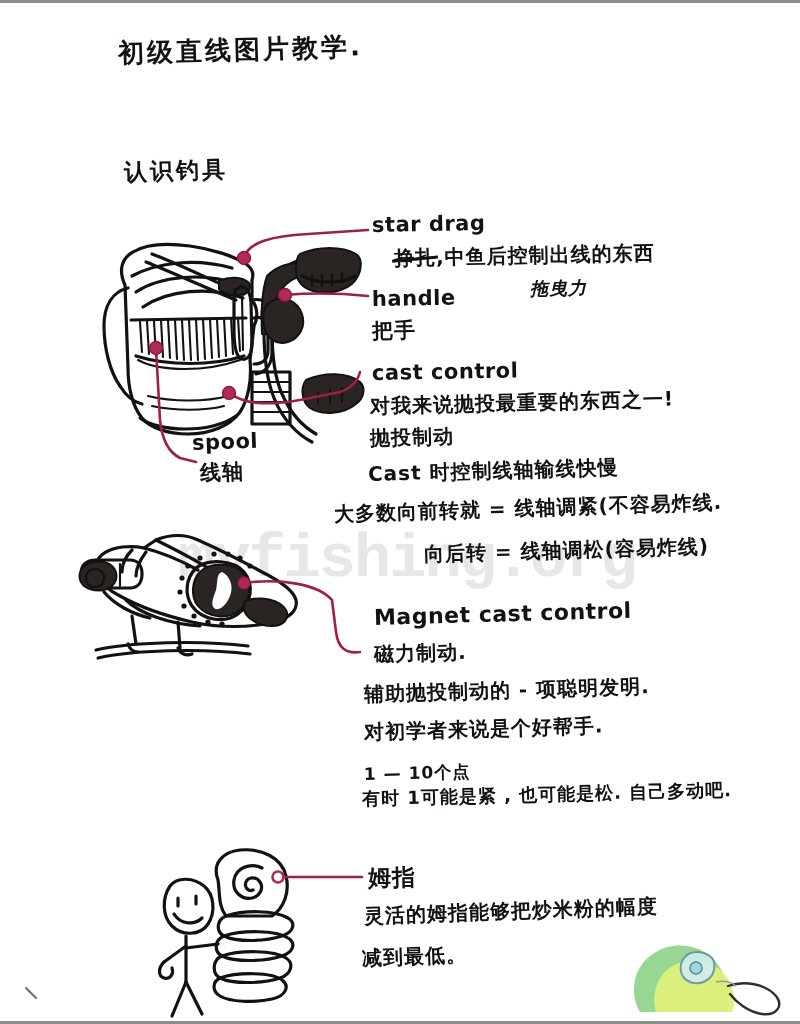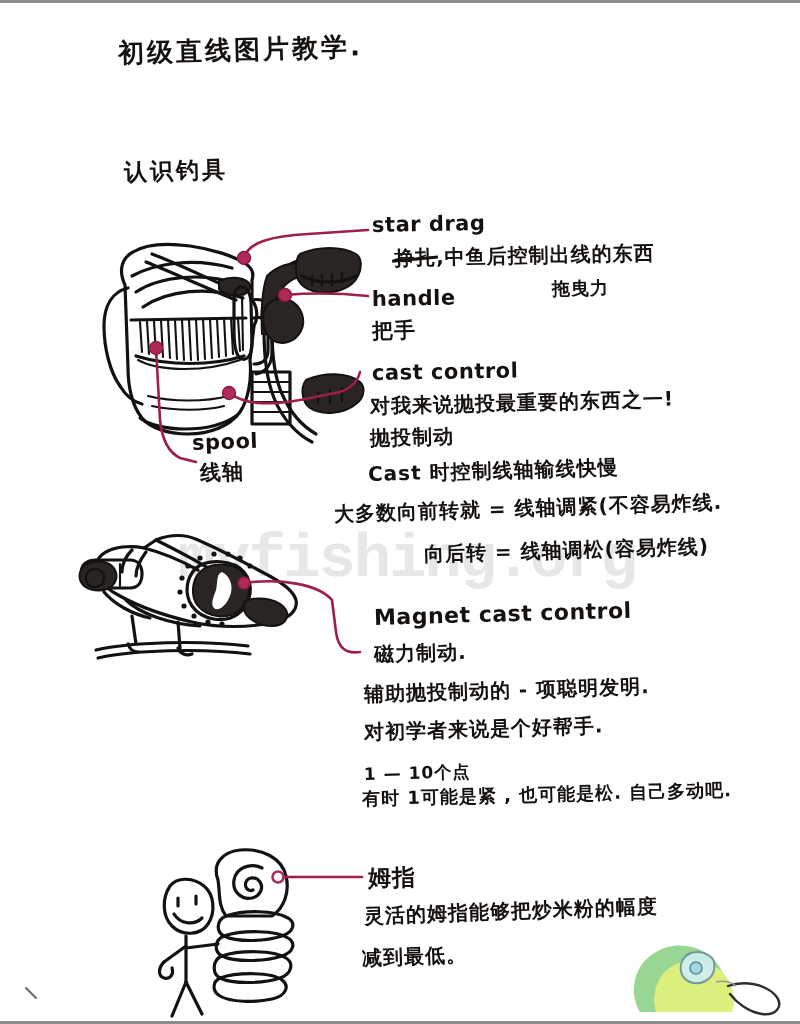--- a/index.html
+++ b/index.html
@@ -300,21 +300,21 @@
   </svg>
 
   <div class="hw title" style="left:118px; top:40px;">初级直线图片教学.</div>
 
   <div class="hw sub" style="left:124px; top:160px;">认识钓具</div>
 
   <div class="hw hw-en lbl-en" style="left:372px; top:214px; transform:rotate(-1deg);">star drag</div>
   <div class="hw body-cn" style="left:394px; top:248px; transform:rotate(-1.2deg);">
     <span class="strike">挣扎</span><span>,中鱼后控制出线的东西</span>
   </div>
-  <div class="hw body-sm" style="left:552px; top:280px; transform:rotate(-1deg);">拖曳力</div>
+  <div class="hw body-sm" style="left:530px; top:280px; transform:rotate(-1deg);font-style:italic;">拖曳力</div>
 
   <div class="hw hw-en lbl-en" style="left:372px; top:288px; transform:rotate(-1deg);">handle</div>
   <div class="hw lbl-cn" style="left:372px; top:320px; transform:rotate(-1.2deg);">把手</div>
 
   <div class="hw hw-en lbl-en" style="left:372px; top:362px; transform:rotate(-1deg);">cast control</div>
   <div class="hw body-cn" style="left:370px; top:396px; transform:rotate(-1.4deg);">对我来说抛投最重要的东西之一!</div>
   <div class="hw body-cn" style="left:370px; top:428px; transform:rotate(-1.4deg);">抛投制动</div>
   <div class="hw body-cn" style="left:368px; top:464px; transform:rotate(-1.6deg);">Cast 时控制线轴输线快慢</div>
   <div class="hw body-cn" style="left:334px; top:504px; transform:rotate(-1.8deg);">大多数向前转就 = 线轴调紧(不容易炸线.</div>
   <div class="hw body-cn" style="left:424px; top:544px; transform:rotate(-1.6deg);">向后转 = 线轴调松(容易炸线)</div>

